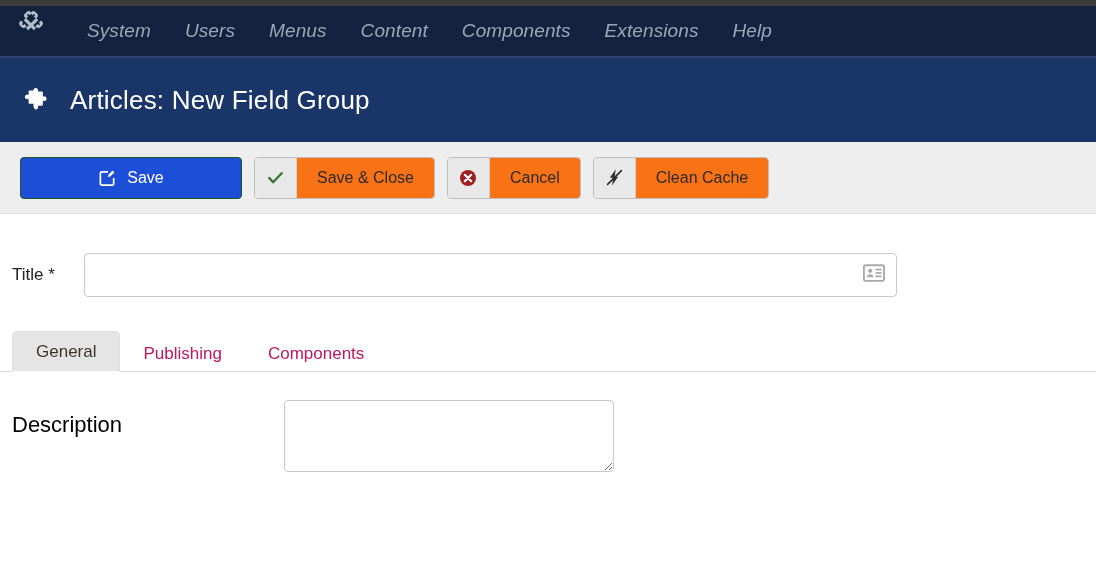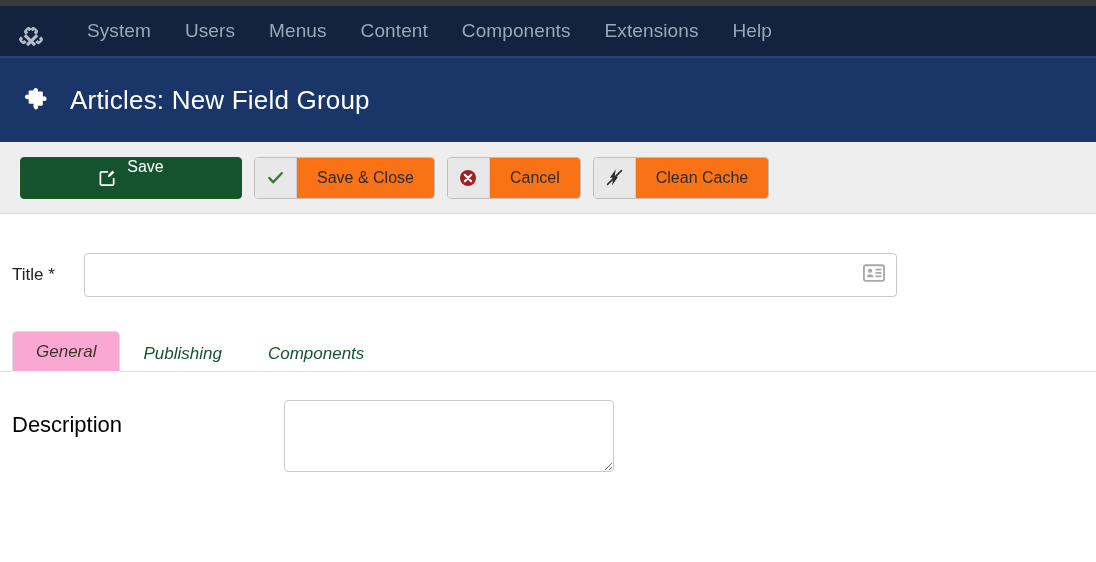--- a/index.html
+++ b/index.html
@@ -17,23 +17,24 @@
     height: 6px;
     background: #3b3b3b;
     width: 100%;
   }
 
   
   #main-nav {
     height: 52px;
     background: #13233f;
     display: flex;
-    align-items: flex-end;
+    align-items: flex-start;
     padding: 0 0 0 14px;
     border-bottom: 2px solid #2b4470;
+    font-style: italic;
   }
   #brand-logo {
     width: 34px; height: 34px;
     display: flex; align-items: center; justify-content: center;
     margin-right: 22px;
     flex: none;
   }
   .nav-item {
     color: #9aa6ba;
     font-size: 19px;
@@ -78,23 +79,24 @@
   .btn {
     display: flex;
     align-items: stretch;
     height: 42px;
     border-radius: 4px;
     cursor: pointer;
     overflow: hidden;
     font-size: 16px;
   }
   .btn-primary {
-    background: #14532d;
+    background: #1d4ed8;
     border: 1px solid #20561f;
     color: #ffffff;
+    align-items: center;
     justify-content: center;
     padding: 0 26px;
     min-width: 222px;
     gap: 10px;
   }
   .btn-split {
     border: 1px solid #bdbdbd;
     background: #ffffff;
   }
   .btn-split .ico-box {
@@ -165,29 +167,28 @@
     height: 45px;
   }
   .tab {
     font-size: 17px;
     padding: 10px 23px;
     cursor: pointer;
     line-height: 1;
     position: relative;
     top: 1px;
   }
-  .tab.inactive { color: #14532d; font-style: italic; }
+  .tab.inactive { color: #be185d; }
   .tab.active {
     color: #3c3427;
-    background: #f9a8d4;
+    background: #e5e5e5;
     border: 1px solid #dddddd;
     border-bottom: 1px solid #ffffff;
     border-radius: 5px 5px 0 0;
     padding: 11px 23px;
-    font-style: italic;
   }
 
   
   #desc-row {
     display: flex;
     padding: 28px 0 0 12px;
   }
   #desc-label {
     font-size: 22px;
     color: #000000;

